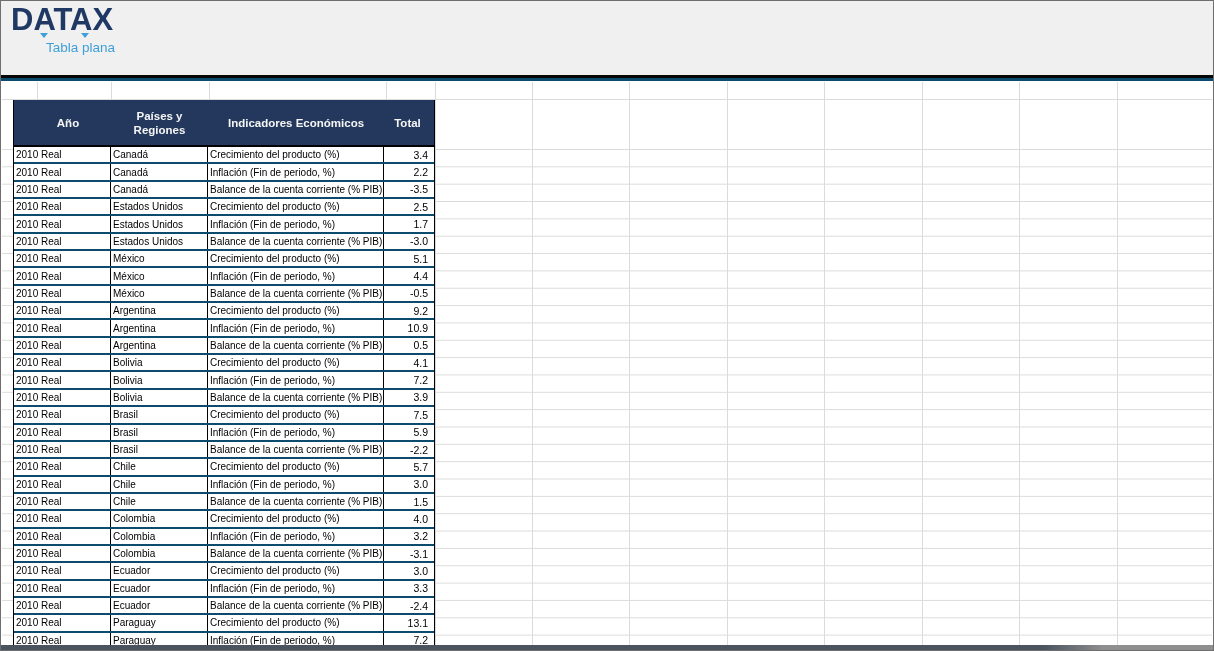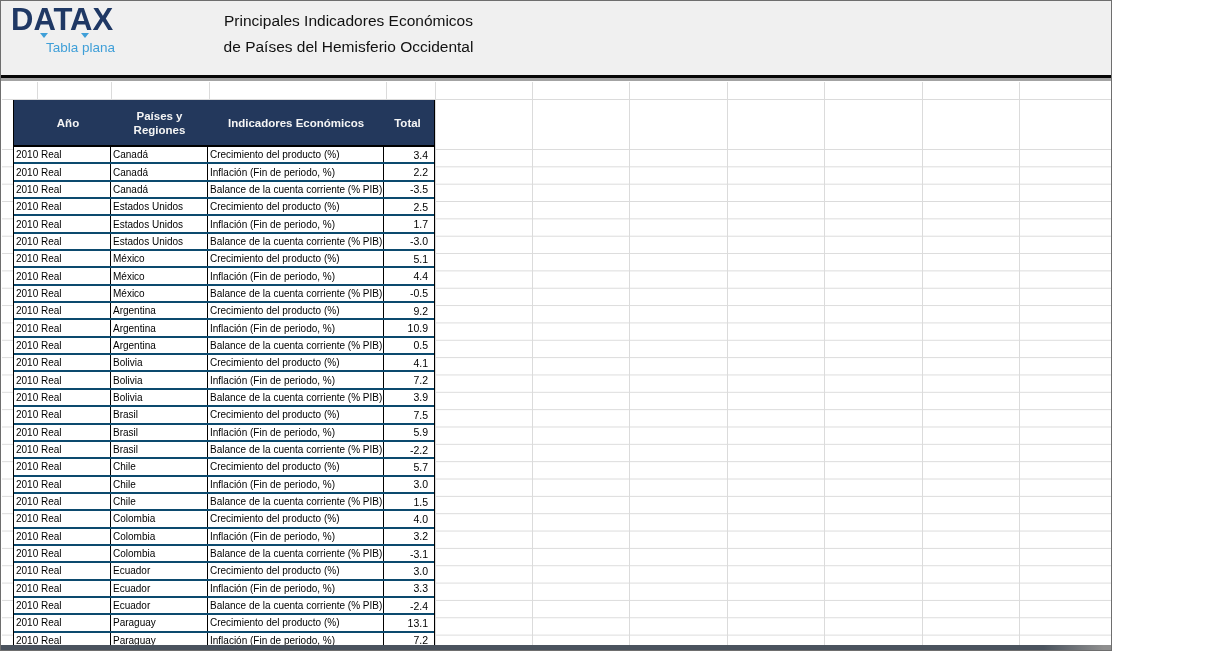--- a/index.html
+++ b/index.html
@@ -1,19 +1,19 @@
 <!DOCTYPE html>
 <html><head>
 <meta charset="utf-8">
 <style>
   html,body{margin:0;padding:0;background:#ffffff;}
   *{box-sizing:border-box;}
   .window{
-    position:relative;width:1112px;height:651px;
-    border:1px solid #6e6e6e;background:#a3a3a3;overflow:hidden;
+    position:relative;width:1214px;height:651px;
+    border:1px solid #6e6e6e;background:#0c4a6e;overflow:hidden;
     font-family:"Liberation Sans", sans-serif;
   }
   
   .topband{
     position:absolute;left:0;top:0;width:1212px;height:77px;
     background:#f0f0f0;border-bottom:3px solid #060606;
   }
   .logo{position:absolute;left:10px;top:3px;width:160px;height:60px;}
   .logo-text{
     font-size:31px;font-weight:700;color:#1f3864;letter-spacing:0px;line-height:32px;
@@ -76,24 +76,20 @@
 <body>
 
 <div class="window">
 
   <div class="topband">
     <div class="logo">
       <div class="logo-text">DATAX</div>
       <div class="chev chev1"></div>
       <div class="chev chev2"></div>
       <div class="tagline">Tabla plana</div>
-    </div>
-    <div class="title">
-      <div>Principales Indicadores Económicos</div>
-      <div>de Países del Hemisferio Occidental</div>
     </div>
   </div>
 
   <div class="sheet">
 
     <div class="hline" style="top:18px"></div>
     <div class="vseg" style="left:36px"></div>
     <div class="vseg" style="left:110px"></div>
     <div class="vseg" style="left:208px"></div>
     <div class="vseg" style="left:385px"></div>

